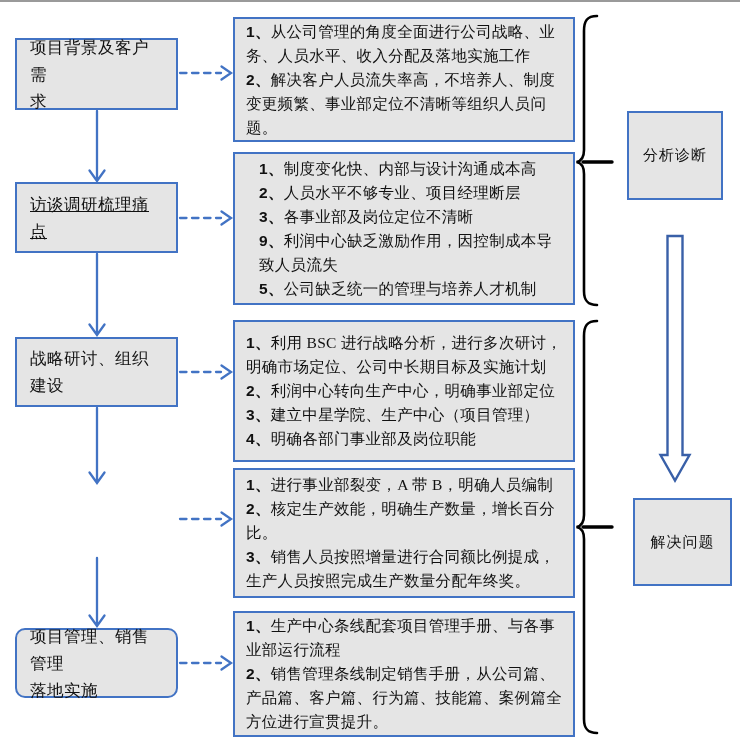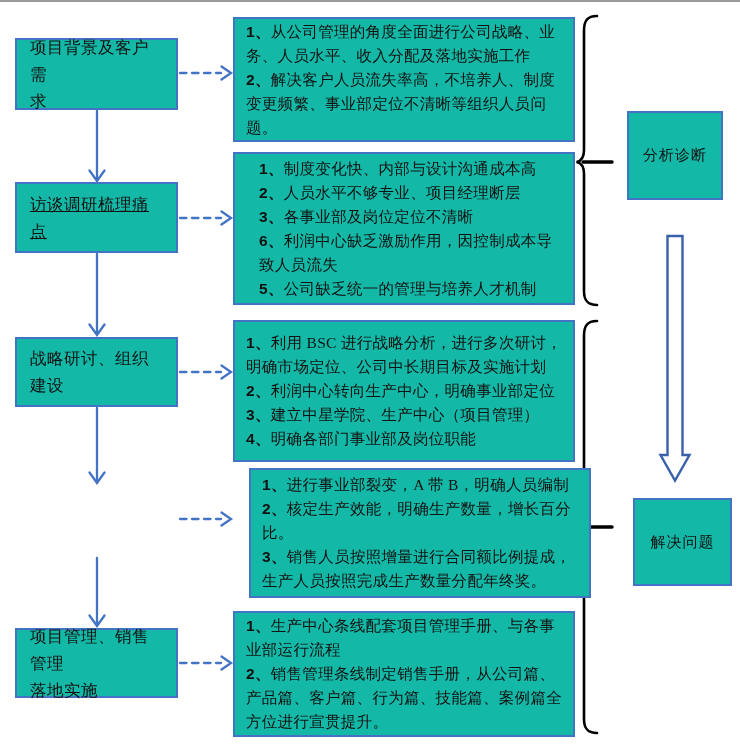--- a/index.html
+++ b/index.html
@@ -12,21 +12,21 @@
     color:#111111;
   }
   .top-line{
     position:absolute;left:0;top:0;width:740px;height:2px;
     background:#9a9a9a;
   }
   .connector-layer{position:absolute;left:0;top:0;width:740px;height:751px;}
   .box{
     position:absolute;
     border:2.5px solid #4273c4;
-    background:#14b8a6;
+    background:#e5e5e5;
     box-sizing:border-box;
   }
   .left-step{
     left:15px;width:163px;
     display:flex;align-items:center;
     padding-left:13px;padding-right:19px;
     font-size:16.5px;line-height:27px;
     white-space:pre-line;
     letter-spacing:0.5px;
   }
@@ -43,25 +43,25 @@
   }
   .group-label{
     display:flex;align-items:center;justify-content:center;
     font-size:15px;letter-spacing:1px;
     border-width:2.2px;
   }
   #b1{top:38px;height:72px;}
   #b2{top:182px;height:71px;text-decoration:underline;}
   #b3{top:337px;height:70px;}
   #b4{top:485px;height:71px;}
-  #b5{top:628px;height:70px;}
+  #b5{top:628px;height:70px;border-radius:10px;}
   #m1{top:17px;height:125px;}
   #m2{top:152px;height:153px;padding-left:24px;}
   #m3{top:320px;height:142px;}
-  #m4{top:468px;height:130px;margin-left:16px;}
+  #m4{top:468px;height:130px;}
   #m5{top:611px;height:126px;}
   #r1{left:627px;top:111px;width:96px;height:89px;}
   #r2{left:633px;top:498px;width:99px;height:88px;}
 </style>
 </head>
 <body>
 
 <div class="canvas">
 
   <div class="top-line"></div>
@@ -119,21 +119,21 @@
   </div>
 
   <div class="box detail" id="m1">
     <div class="item">1、从公司管理的角度全面进行公司战略、业务、人员水平、收入分配及落地实施工作</div>
     <div class="item">2、解决客户人员流失率高，不培养人、制度变更频繁、事业部定位不清晰等组织人员问题。</div>
   </div>
   <div class="box detail" id="m2">
     <div class="item">1、制度变化快、内部与设计沟通成本高</div>
     <div class="item">2、人员水平不够专业、项目经理断层</div>
     <div class="item">3、各事业部及岗位定位不清晰</div>
-    <div class="item">6、利润中心缺乏激励作用，因控制成本导致人员流失</div>
+    <div class="item">9、利润中心缺乏激励作用，因控制成本导致人员流失</div>
     <div class="item">5、公司缺乏统一的管理与培养人才机制</div>
   </div>
   <div class="box detail" id="m3">
     <div class="item">1、利用 BSC 进行战略分析，进行多次研讨，明确市场定位、公司中长期目标及实施计划</div>
     <div class="item">2、利润中心转向生产中心，明确事业部定位</div>
     <div class="item">3、建立中星学院、生产中心（项目管理）</div>
     <div class="item">4、明确各部门事业部及岗位职能</div>
   </div>
   <div class="box detail" id="m4">
     <div class="item">1、进行事业部裂变，A 带 B，明确人员编制</div>

